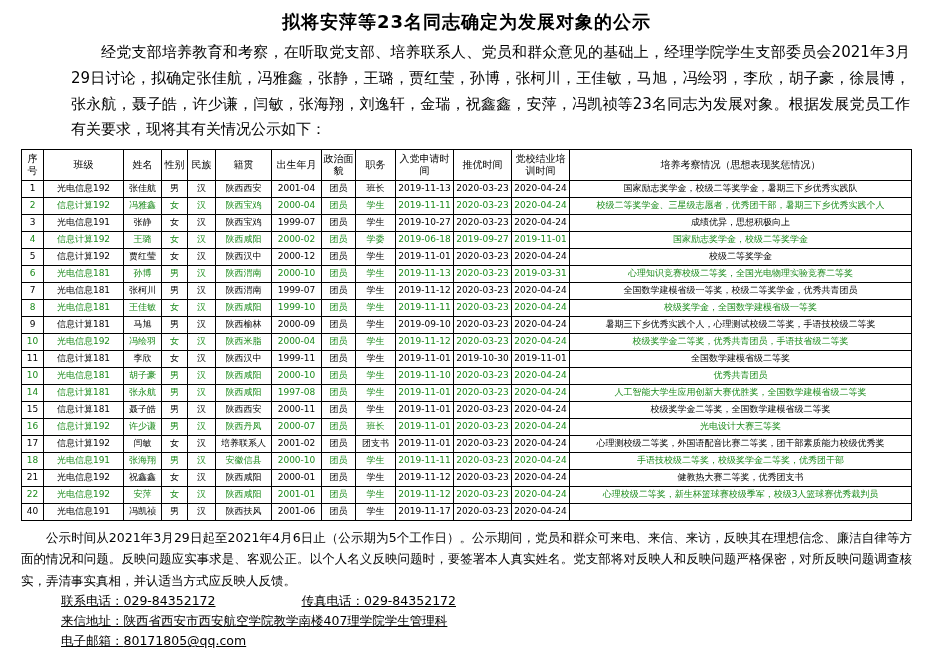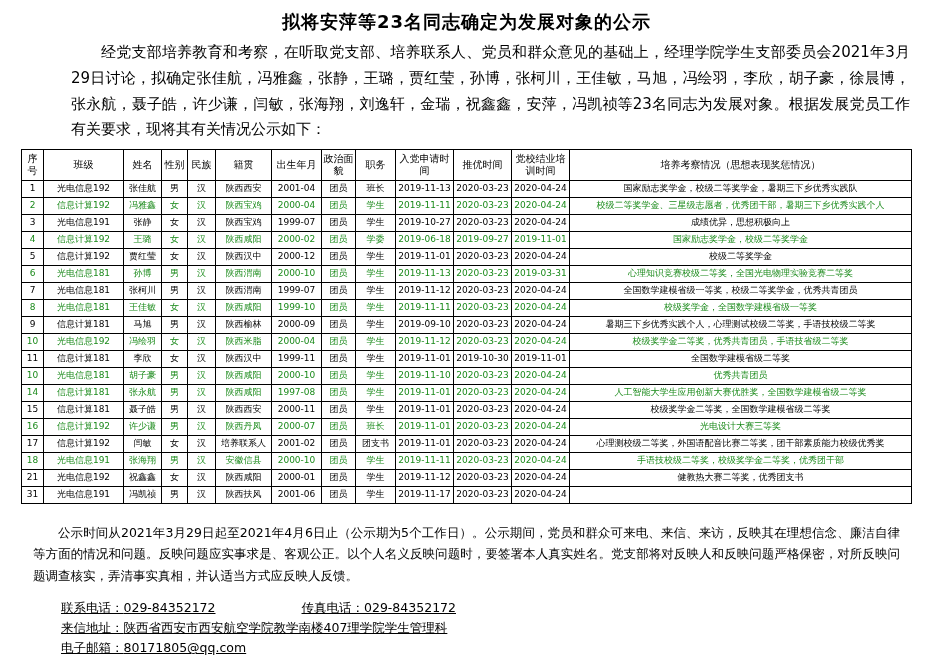--- a/index.html
+++ b/index.html
@@ -68,21 +68,21 @@
   .c-apply{width:58px;}
   .c-rec{width:58px;}
   .c-train{width:58px;}
   .c-remark{width:auto;}
   .footer{
     font-size:12.5px;
     line-height:1.7;
     padding-top:6px;
     text-align:justify;
   }
-  .footer p{margin:12px;}
+  .footer p{margin:0;}
   .footer .indent{text-indent:2em;}
   .contact{
     font-size:12.5px;
     line-height:1.62;
     padding-left:40px;
   }
   .contact .row{display:block;text-decoration:underline;}
   .contact .gap{display:inline-block;width:86px;}
 </style>
 </head>
@@ -392,21 +392,36 @@
           <td>陕西咸阳</td>
           <td>2000-01</td>
           <td>团员</td>
           <td>学生</td>
           <td>2019-11-12</td>
           <td>2020-03-23</td>
           <td>2020-04-24</td>
           <td class=" remark">健教热大赛二等奖，优秀团支书</td>
         </tr>
         <tr>
-          <td>31</td>
+          <td class="green">22</td>
+          <td class="green">光电信息192</td>
+          <td class="green">安萍</td>
+          <td class="green">女</td>
+          <td class="green">汉</td>
+          <td class="green">陕西咸阳</td>
+          <td class="green">2001-01</td>
+          <td class="green">团员</td>
+          <td class="green">学生</td>
+          <td class="green">2019-11-12</td>
+          <td class="green">2020-03-23</td>
+          <td class="green">2020-04-24</td>
+          <td class="green remark">心理校级二等奖，新生杯篮球赛校级季军，校级3人篮球赛优秀裁判员</td>
+        </tr>
+        <tr>
+          <td>40</td>
           <td>光电信息191</td>
           <td>冯凯祯</td>
           <td>男</td>
           <td>汉</td>
           <td>陕西扶风</td>
           <td>2001-06</td>
           <td>团员</td>
           <td>学生</td>
           <td>2019-11-17</td>
           <td>2020-03-23</td>

